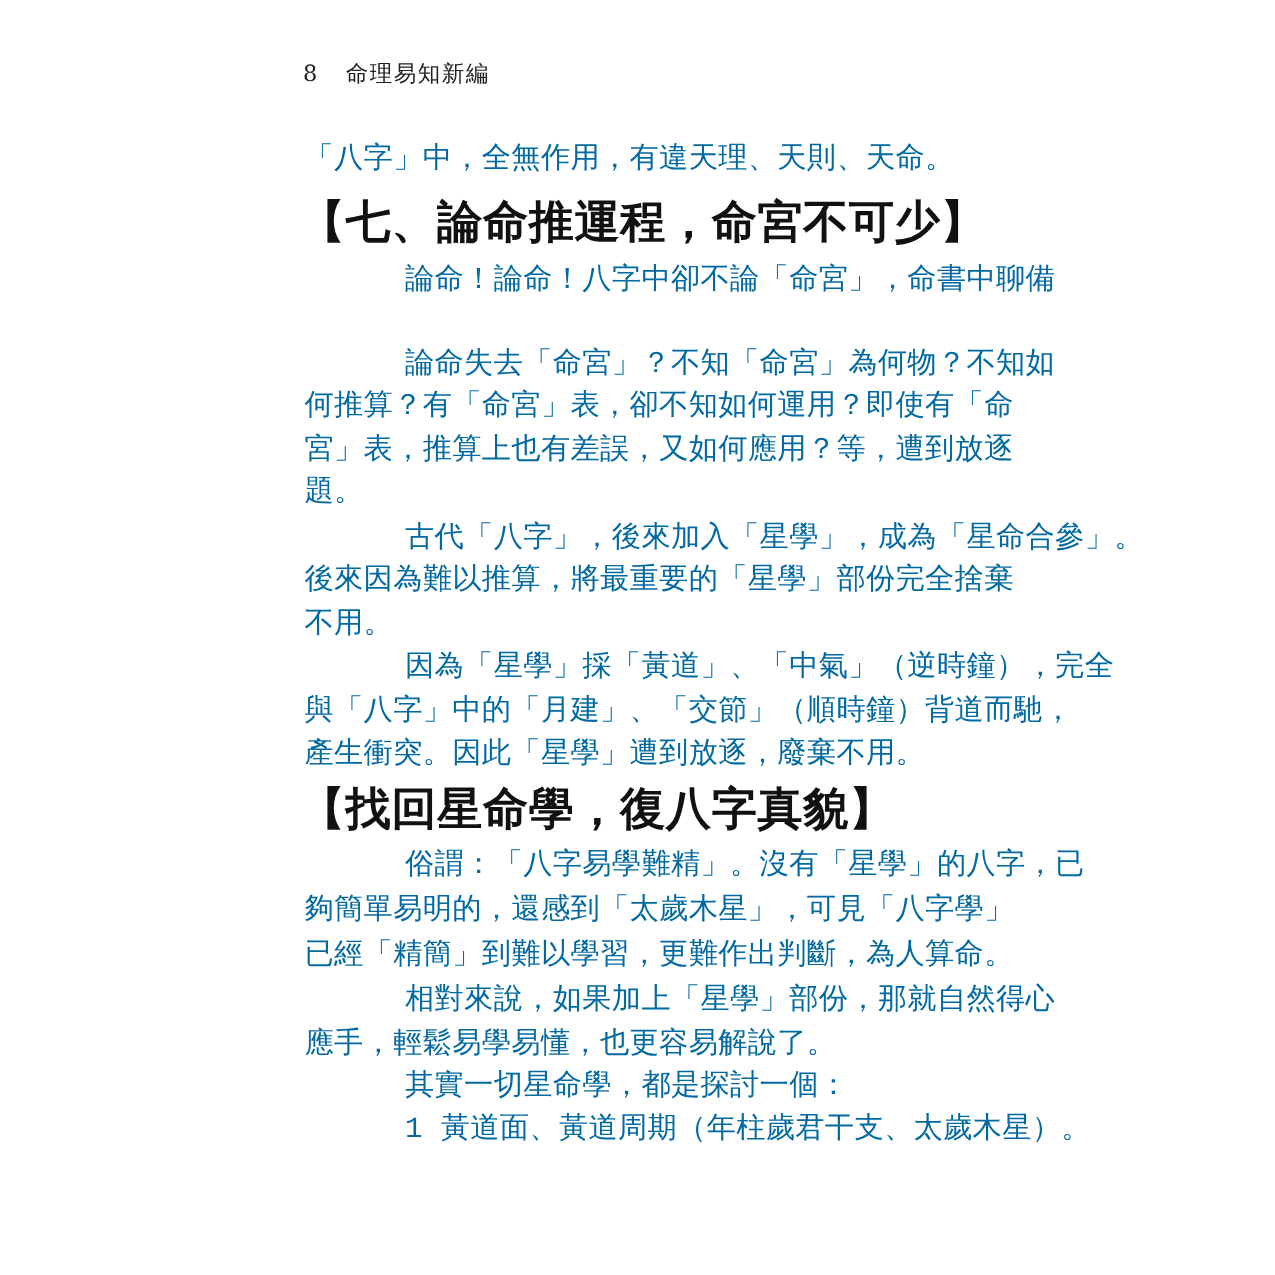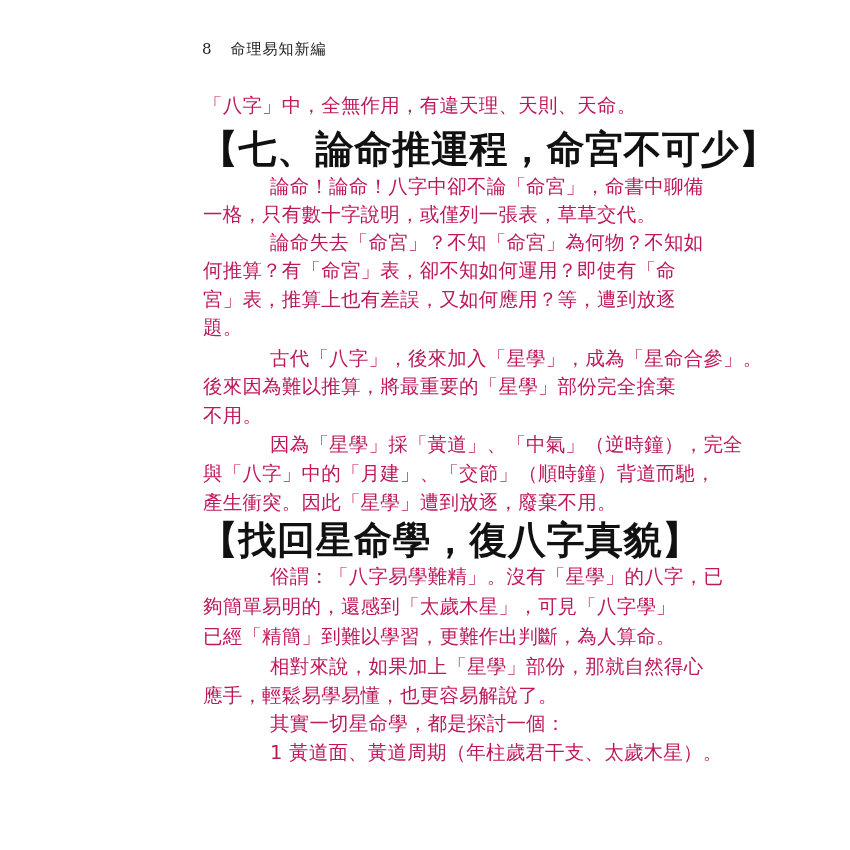--- a/index.html
+++ b/index.html
@@ -2,38 +2,37 @@
 <html><head>
 <meta charset="utf-8">
 <style>
   html, body { margin:0; padding:0; background:#ffffff; }
   body { width:850px; height:850px; position:relative; overflow:hidden;
          font-family:"DejaVu Sans","Liberation Sans",sans-serif; color:#2a2a2a; }
   .page { position:absolute; left:0; top:0; width:850px; height:710px; background:#fff; }
   .running-head { position:absolute; left:202px; top:40px; font-family:"DejaVu Serif","Liberation Serif",serif;
          font-size:15px; color:#222; letter-spacing:1px; white-space:nowrap; }
   .running-head .pno { margin-right:18px; }
-  .line { position:absolute; left:203px; font-size:19.5px; white-space:nowrap; color:#be185d;
-          letter-spacing:0.2px; line-height:24px; }
+  .line { position:absolute; left:203px; font-size:19.5px; white-space:nowrap; color:#0369a1;
+          letter-spacing:0.2px; line-height:24px;font-family:Liberation Mono, monospace; }
   .line.indent { left:241px;margin-left:29px; }
-  .heading { position:absolute; left:200px; font-size:38px; font-weight:bold; color:#111;
+  .heading { position:absolute; left:200px; font-size:30px; font-weight:bold; color:#111;
           white-space:nowrap; line-height:36px; letter-spacing:0.5px; }
 </style>
 </head>
 <body>
 
 <div class="page">
   <div class="running-head">
     <span class="pno">8</span><span>命理易知新編</span>
   </div>
 
   <div class="line" style="top:94px">「八字」中，全無作用，有違天理、天則、天命。</div>
   <div class="heading" style="top:131px">【七、論命推運程，命宮不可少】</div>
   <div class="line indent" style="top:175px">論命！論命！八字中卻不論「命宮」，命書中聊備</div>
-  <div class="line" style="top:203px">一格，只有數十字說明，或僅列一張表，草草交代。</div>
   <div class="line indent" style="top:231px">論命失去「命宮」？不知「命宮」為何物？不知如</div>
   <div class="line" style="top:259px">何推算？有「命宮」表，卻不知如何運用？即使有「命</div>
   <div class="line" style="top:288px">宮」表，推算上也有差誤，又如何應用？等，遭到放逐</div>
   <div class="line" style="top:316px">題。</div>
   <div class="line indent" style="top:347px">古代「八字」，後來加入「星學」，成為「星命合參」。</div>
   <div class="line" style="top:375px">後來因為難以推算，將最重要的「星學」部份完全捨棄</div>
   <div class="line" style="top:404px">不用。</div>
   <div class="line indent" style="top:433px">因為「星學」採「黃道」、「中氣」（逆時鐘），完全</div>
   <div class="line" style="top:462px">與「八字」中的「月建」、「交節」（順時鐘）背道而馳，</div>
   <div class="line" style="top:491px">產生衝突。因此「星學」遭到放逐，廢棄不用。</div>

